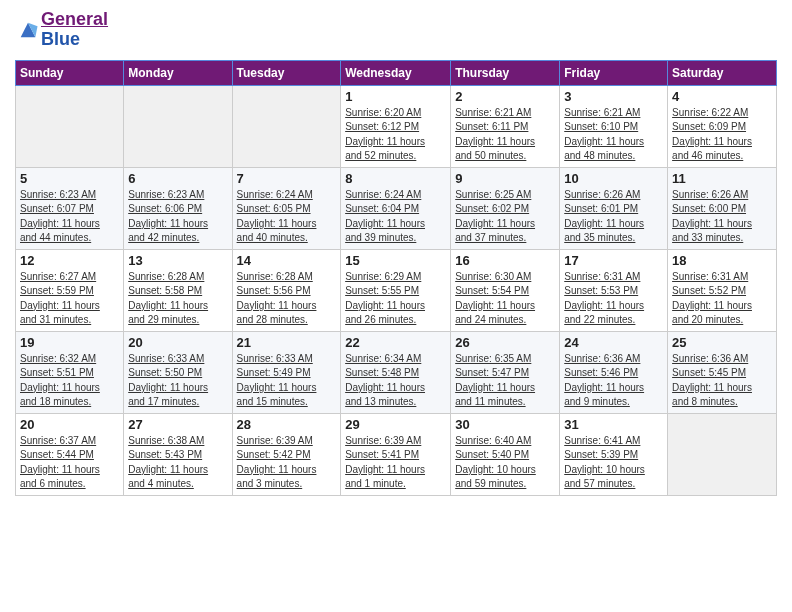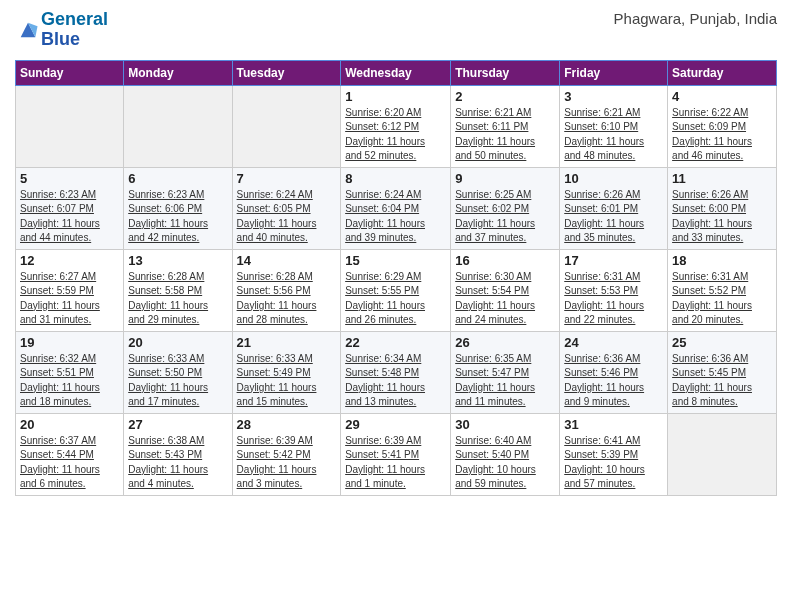--- a/index.html
+++ b/index.html
@@ -22,21 +22,21 @@
     .logo {
       display: flex;
       align-items: center;
       gap: 2px;
     }
     .logo-text {
       font-size: 18px;
       font-weight: bold;
       line-height: 1.1;
     }
-    .logo-general { color: #0369a1; }
+    .logo-general { color: #701a75; text-decoration: underline; }
     .logo-blue { color: #2255aa; }
     .logo-icon {
       width: 22px;
       height: 22px;
       margin-left: 2px;
     }
     .title-block {
       text-align: right;
     }
     .month-title {
@@ -101,21 +101,20 @@
         <polygon points="15,5 25,25 28,10" fill="#6aaee8"></polygon>
       </svg>
       <div>
         <div class="logo-text">
           <span class="logo-general">General</span><br>
           <span class="logo-blue">Blue</span>
         </div>
       </div>
     </div>
     <div class="title-block">
-      <div class="location">Phagwara, Punjab, India</div>
     </div>
   </div>
 
   <table>
     <thead>
       <tr>
         <th>Sunday</th>
         <th>Monday</th>
         <th>Tuesday</th>
         <th>Wednesday</th>

